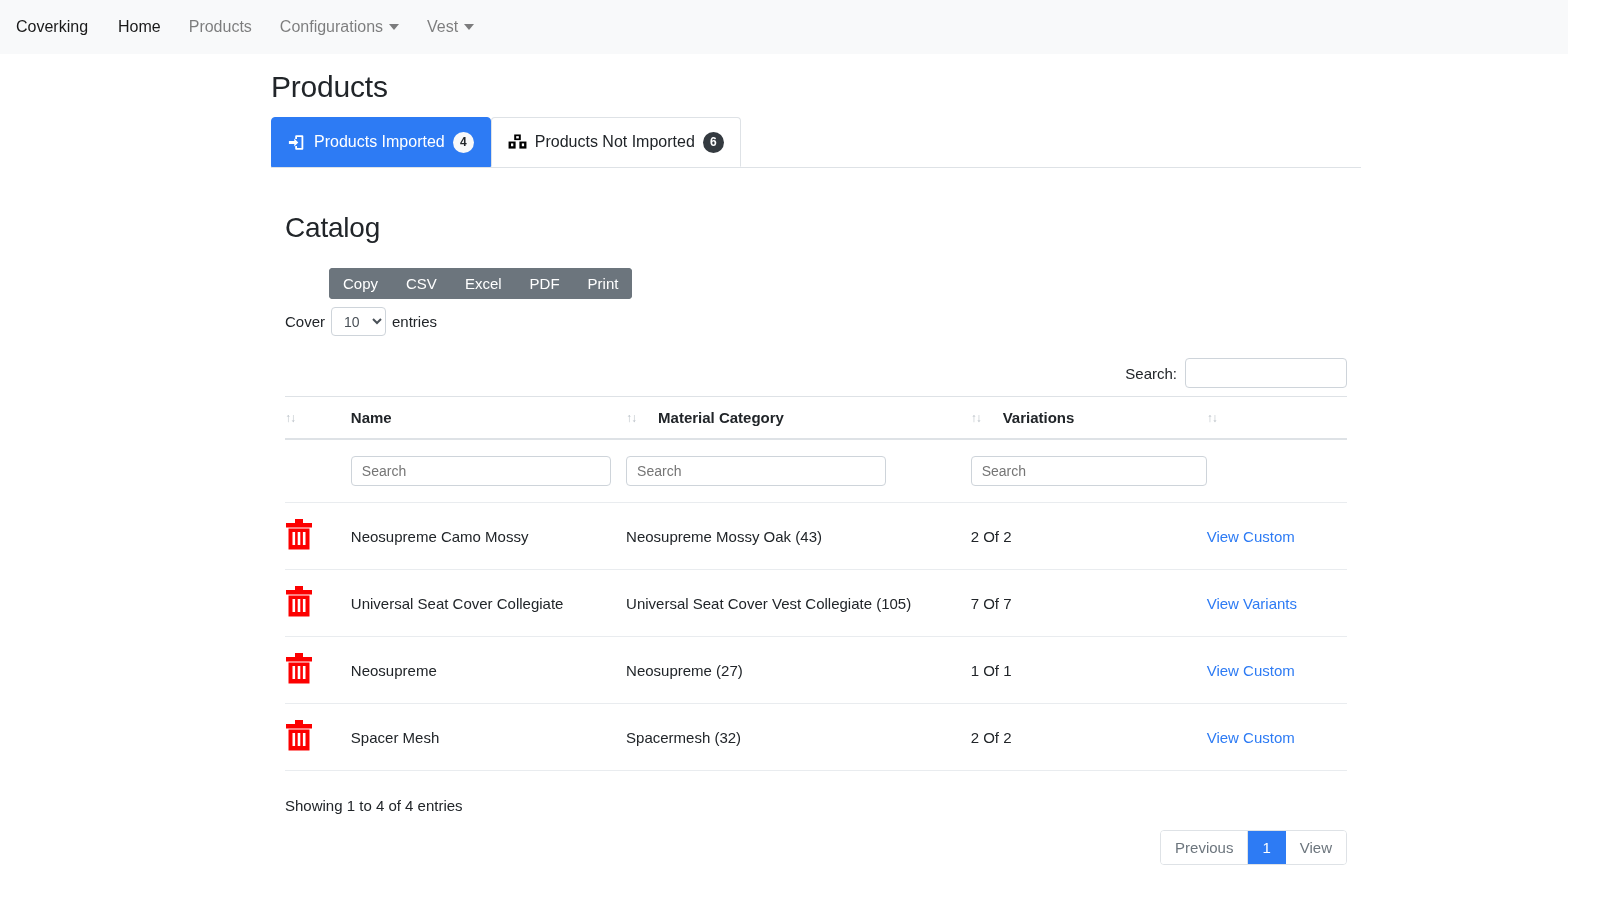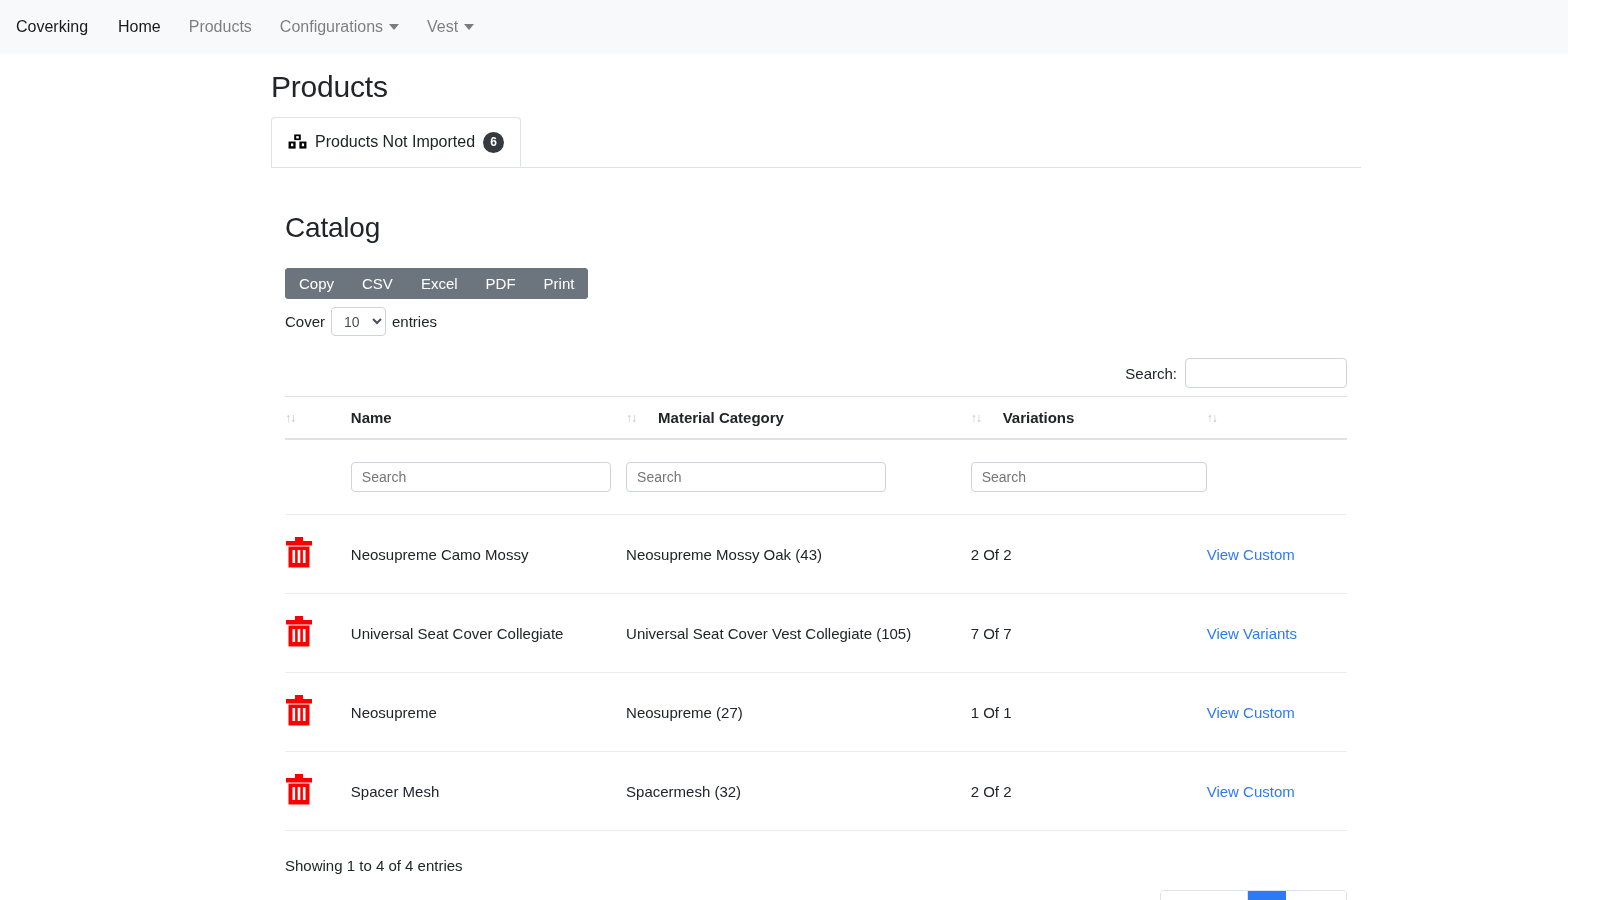--- a/index.html
+++ b/index.html
@@ -117,20 +117,21 @@
     margin: 30px 0 24px 0;
     color: #212529;
     letter-spacing: -0.2px;
   }
 
   .dt-buttons {
     display: inline-flex;
     background: #6c757d;
     border-radius: 4px;
     overflow: hidden;
+    margin-left: 44px;
   }
   .dt-btn {
     background: #6c757d;
     color: #fff;
     border: none;
     font-size: 15px;
     padding: 7px 14px;
     font-family: "Liberation Sans", sans-serif;
     cursor: pointer;
   }
@@ -218,21 +219,21 @@
     border-radius: 4px;
     padding: 4px 10px;
     font-size: 14px;
     font-family: "Liberation Sans", sans-serif;
     color: #495057;
     background: #fff;
   }
   .col-search.narrow { width: 236px; }
 
   table.catalog tbody td {
-    padding: 22px 0;
+    padding: 16px 0;
     border-bottom: 1px solid #e9ecef;
     vertical-align: middle;
     color: #212529;
     margin-top: 8px;
   }
   tbody tr:first-child td { border-top: none; }
 
   .trash-btn {
     background: none; border: none; padding: 0; cursor: pointer;
     display: inline-flex; align-items: center;
@@ -295,20 +296,30 @@
     </a>
   </div>
 </nav>
 
 <div class="container">
   <div class="content">
 
     <h1 class="page-title">Products</h1>
 
     <div class="nav-tabs">
+      <div class="tab active">
+        <span style="display:inline-flex;">
+          <svg width="18" height="17" viewBox="0 0 20 18" aria-hidden="true">
+            <path d="M9 1 h7 a1 1 0 0 1 1 1 v14 a1 1 0 0 1 -1 1 h-7 a1 1 0 0 1 -1 -1 v-3 h2 v2 h5 v-12 h-5 v2 h-2 v-3 a1 1 0 0 1 1 -1 z" fill="#ffffff"></path>
+            <path d="M1 7.2 h6 v-2.6 l4.4 4.4 l-4.4 4.4 v-2.6 h-6 z" fill="#ffffff"></path>
+          </svg>
+        </span>
+        <span>Products Imported</span>
+        <span class="tab-badge badge-light">4</span>
+      </div>
       <div class="tab inactive">
         <span style="display:inline-flex;">
           <svg width="19" height="16" viewBox="0 0 20 17" aria-hidden="true">
             <rect x="6.5" y="0.5" width="7" height="6" fill="#000"></rect>
             <rect x="0.5" y="8" width="7.5" height="7.5" fill="#000"></rect>
             <rect x="12" y="8" width="7.5" height="7.5" fill="#000"></rect>
             <rect x="8.6" y="2.3" width="2.8" height="2.4" fill="#ffffff"></rect>
             <rect x="3.1" y="10" width="2.4" height="3" fill="#ffffff"></rect>
             <rect x="14.6" y="10" width="2.4" height="3" fill="#ffffff"></rect>
           </svg>

